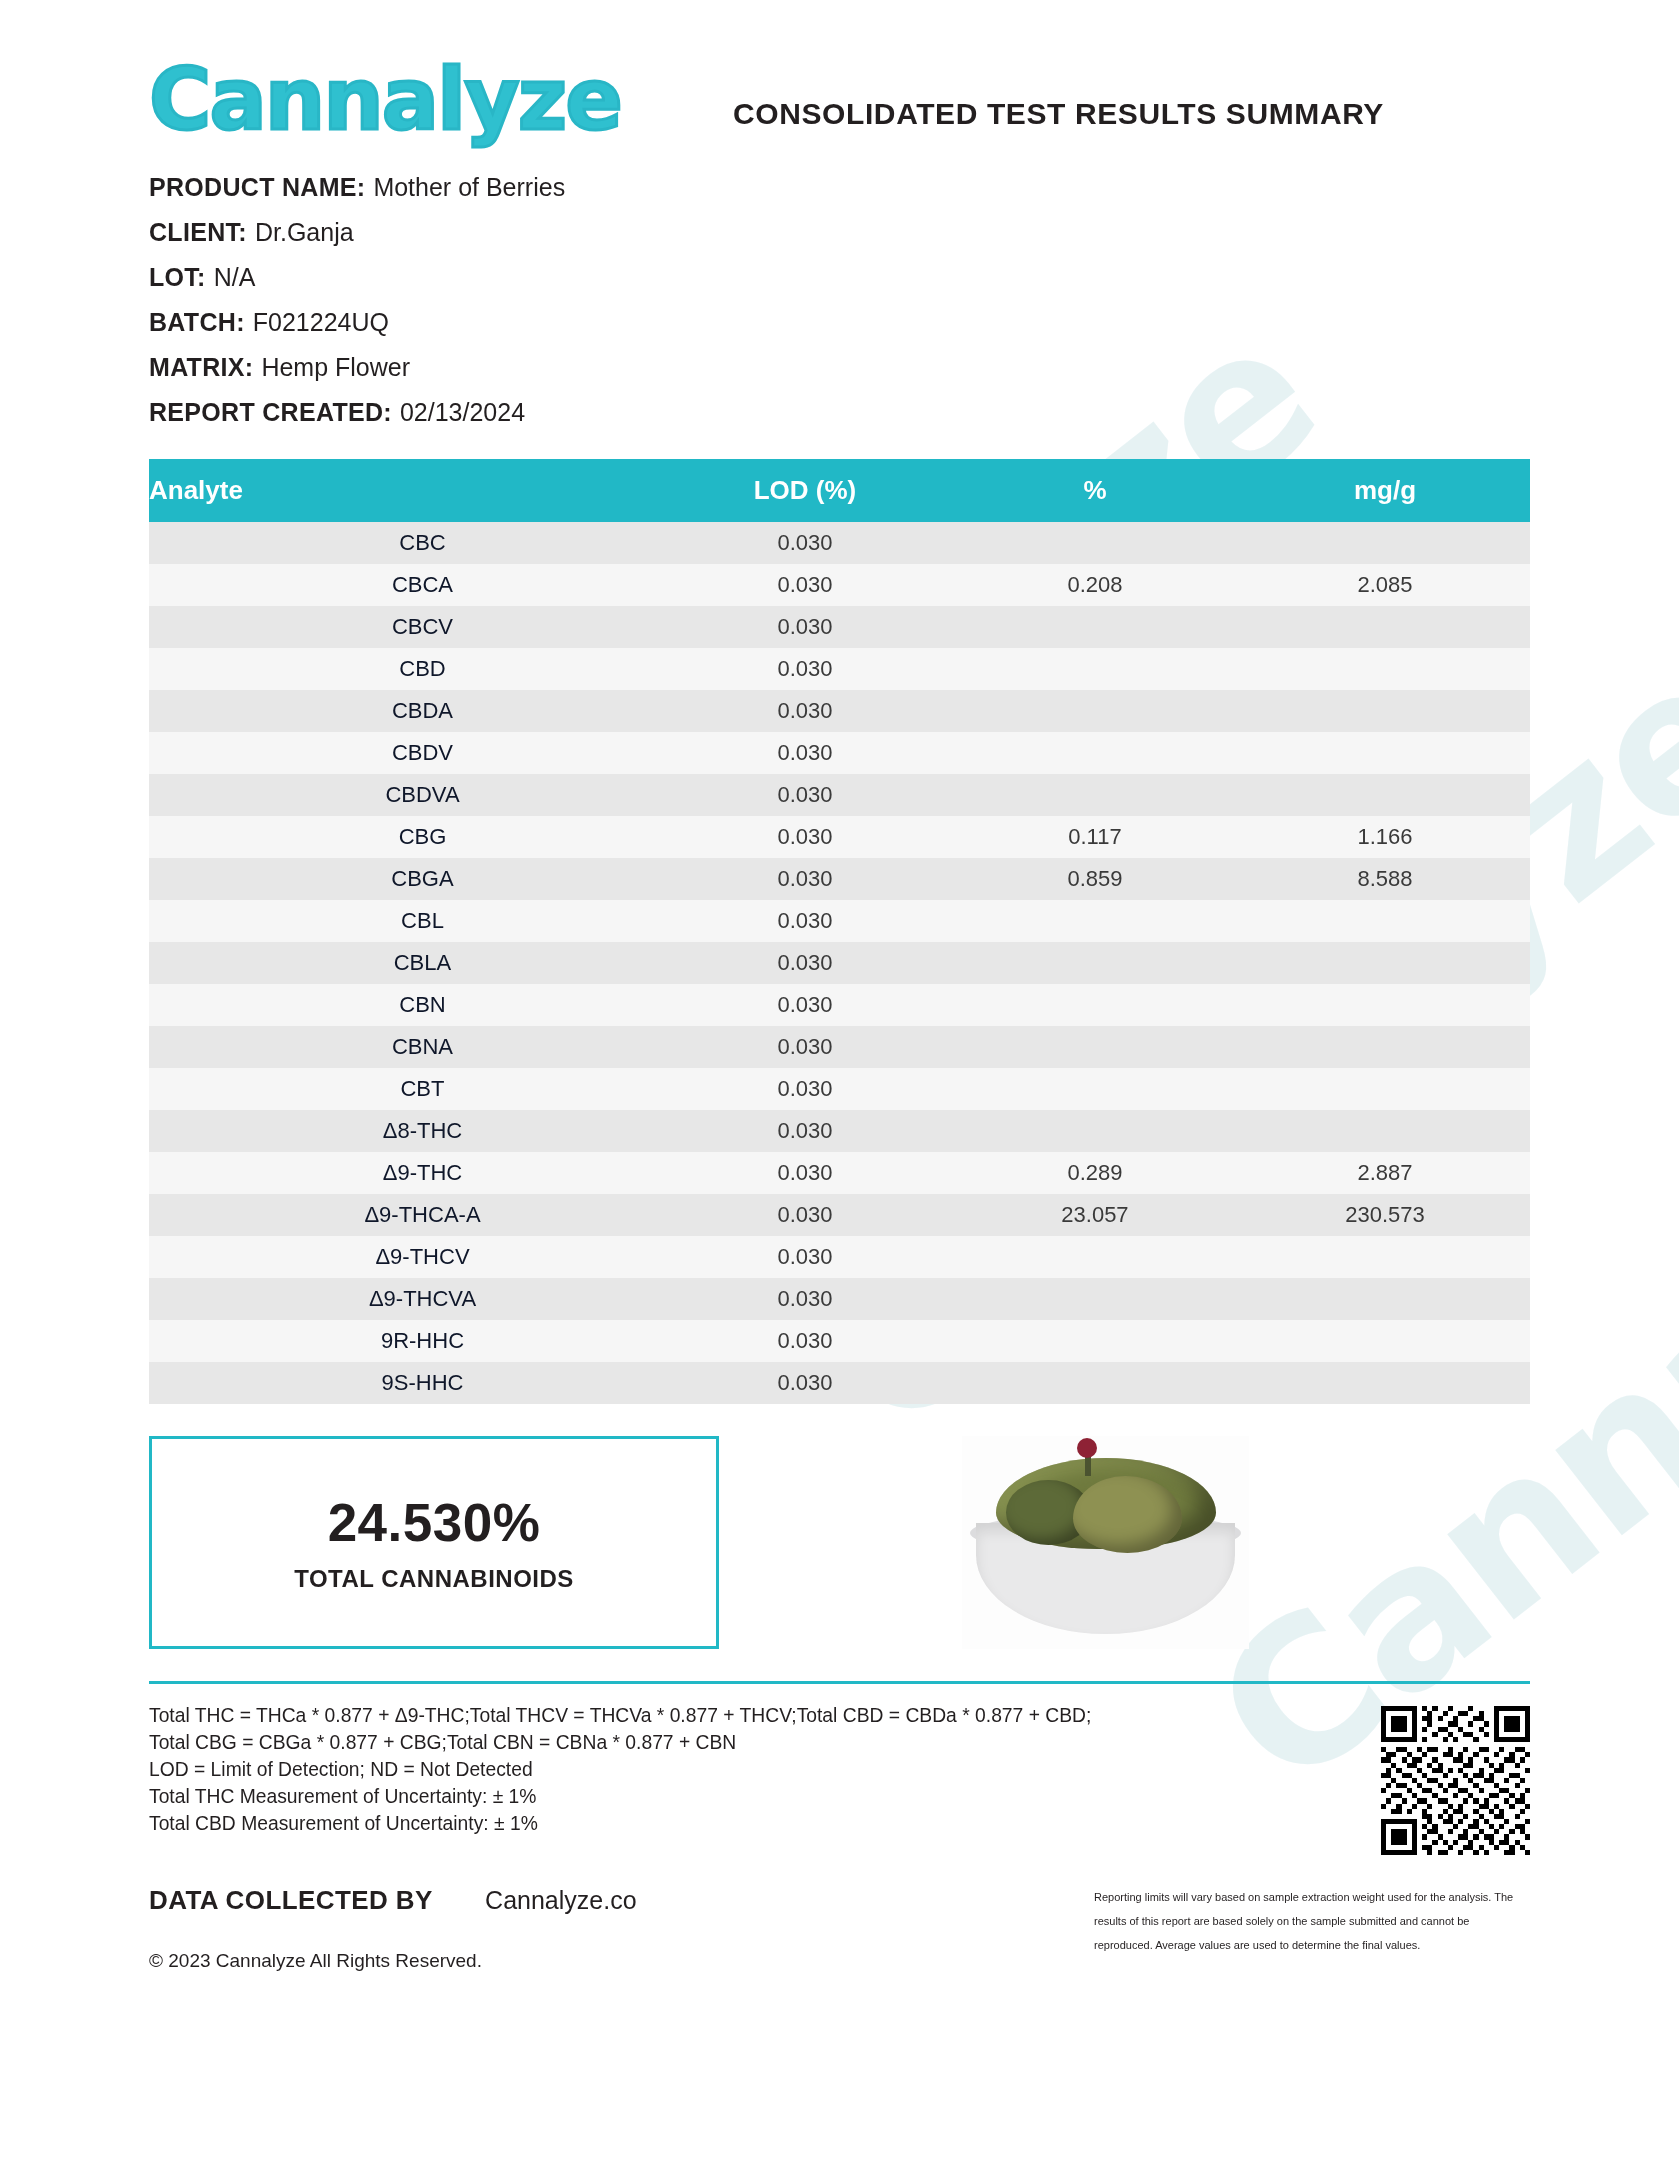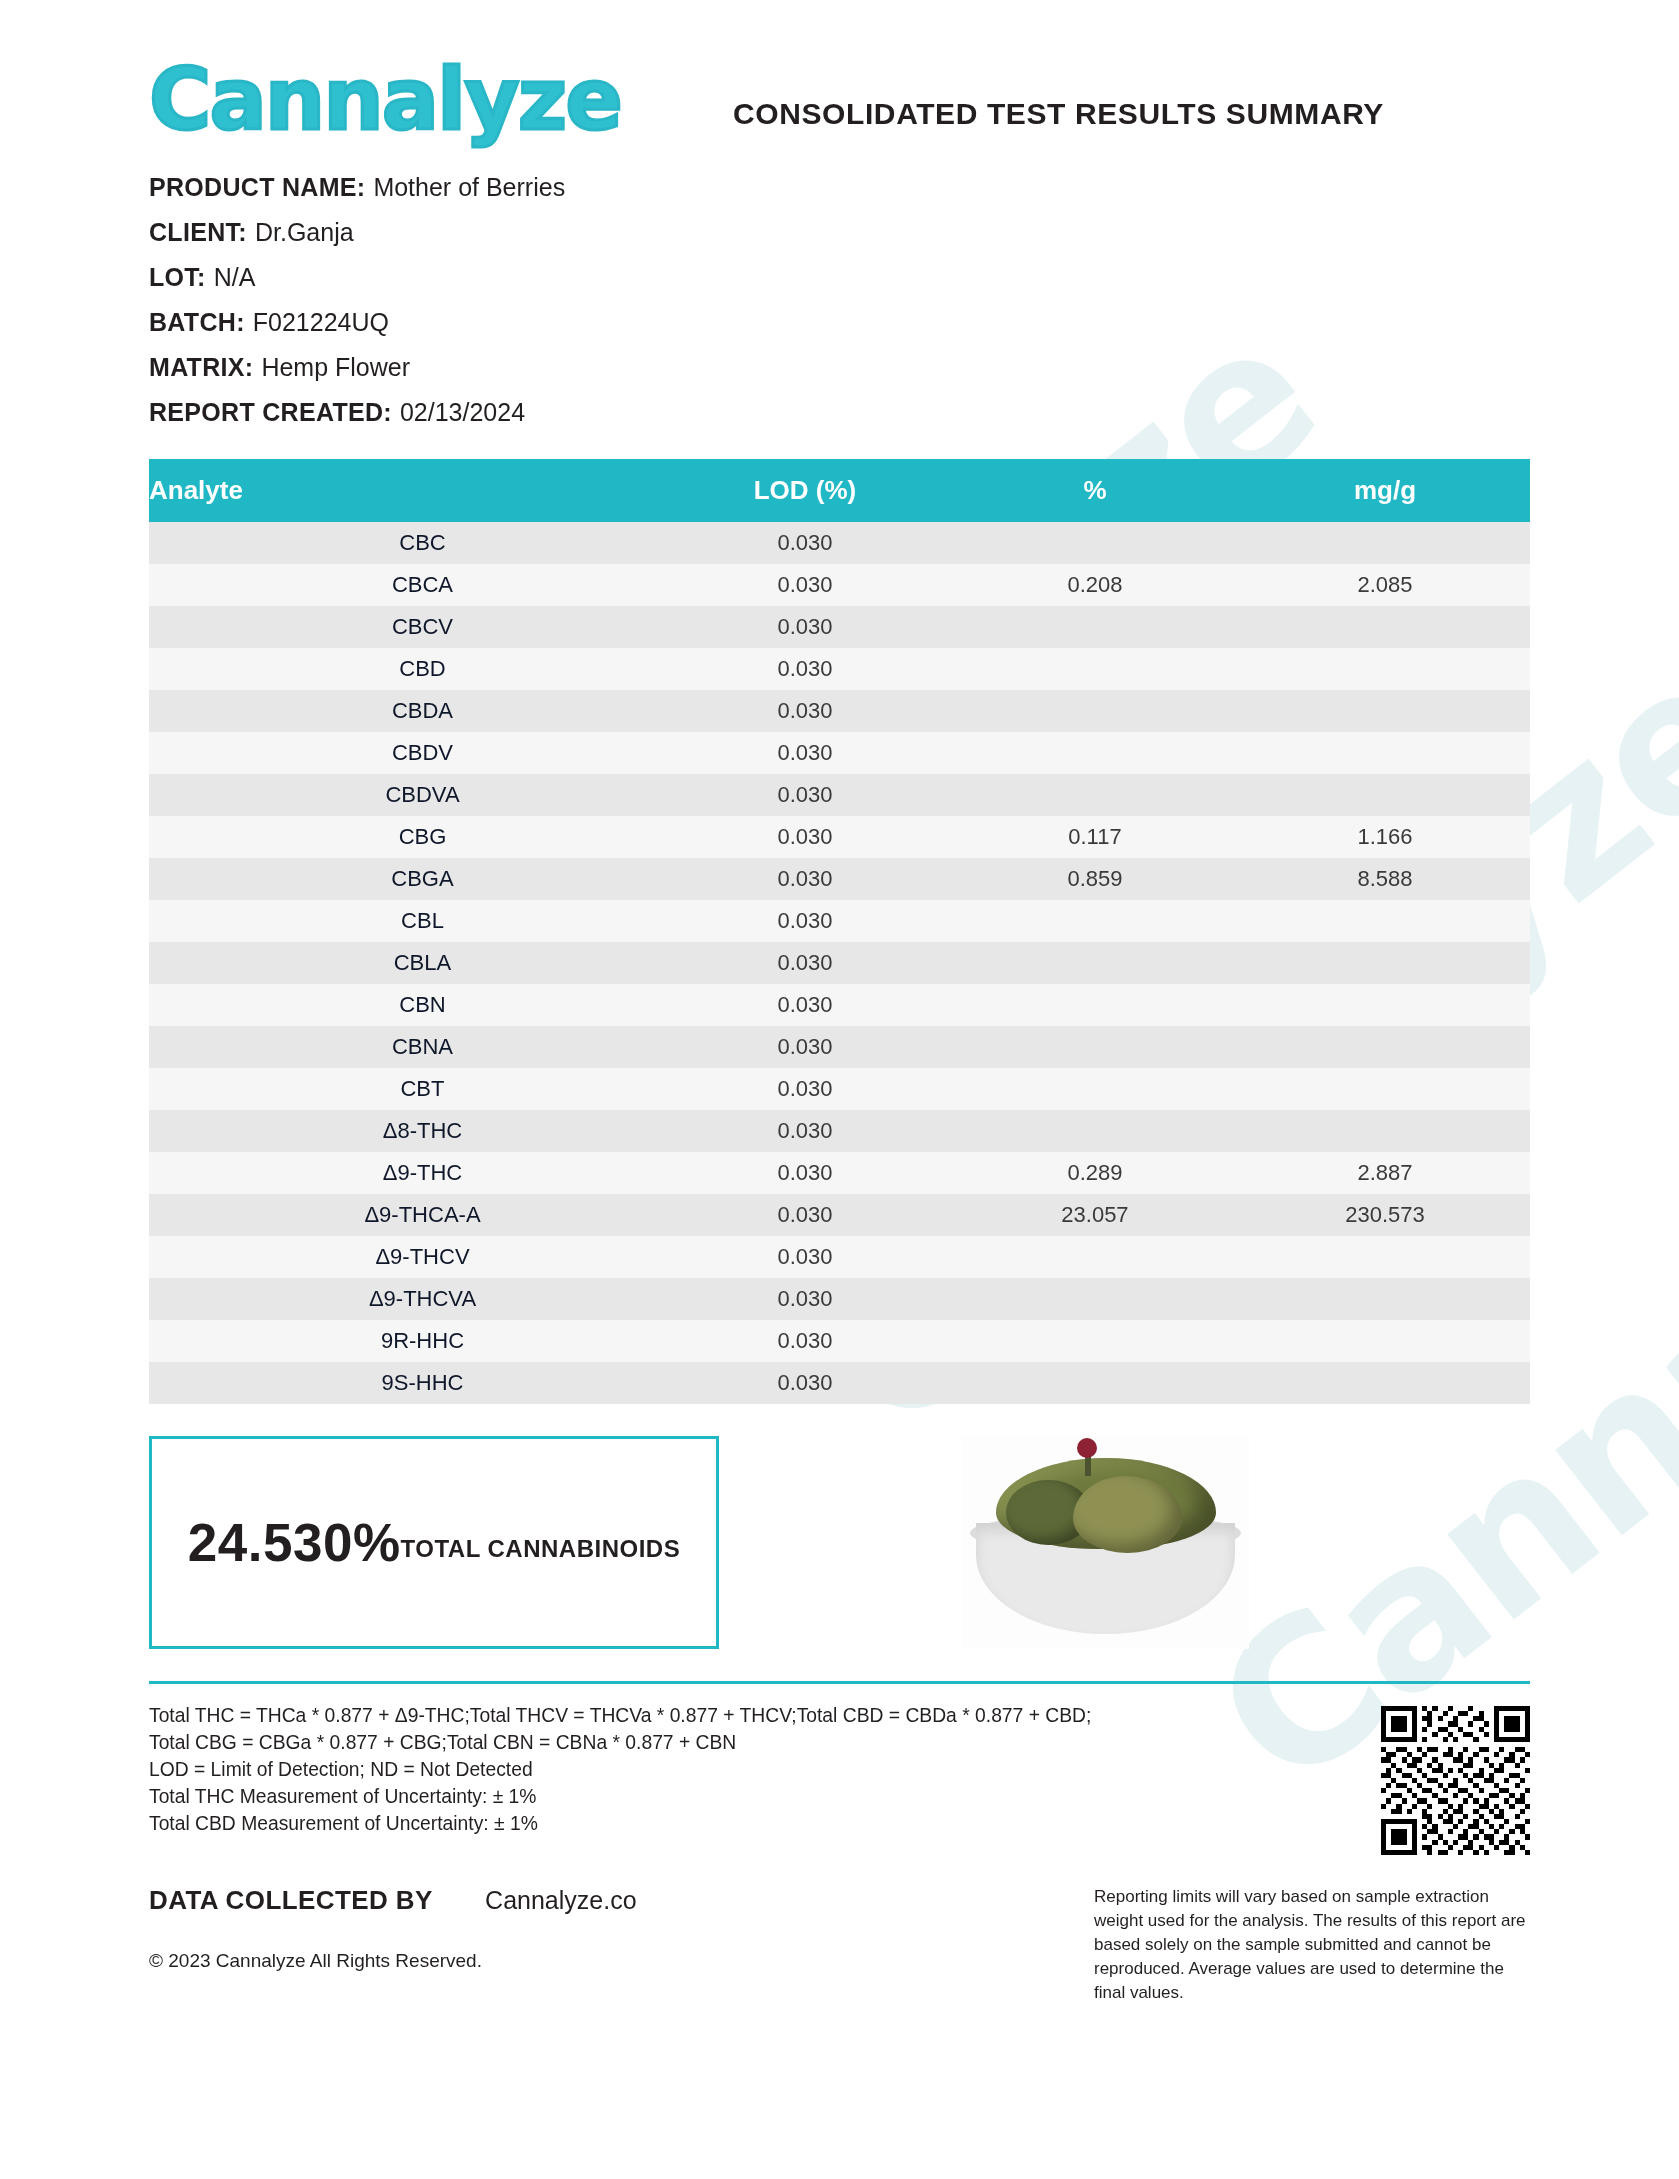--- a/index.html
+++ b/index.html
@@ -145,21 +145,21 @@
     display: flex;
     align-items: flex-start;
     margin: 32px 149px 0 149px;
   }
   .total-box {
     width: 570px;
     height: 213px;
     border: 3px solid #21b8c6;
     box-sizing: border-box;
     display: flex;
-    flex-direction: row;
+    flex-direction: column;
     align-items: center;
     justify-content: center;
   }
   .total-value {
     font-size: 53px;
     font-weight: 700;
     letter-spacing: 0.5px;
     color: #231f20;
   }
   .total-label {
@@ -275,21 +275,21 @@
     margin-left: 48px;
     display: inline-block;
   }
   .copyright {
     margin-top: 34px;
     font-size: 19px;
     color: #231f20;
   }
   .disclaimer {
     width: 436px;
-    font-size: 17px;
+    font-size: 11px;
     line-height: 24px;
     color: #231f20;
   }
 </style>
 </head>
 <body>
 
 <div class="page">
 
   <div class="watermark">

